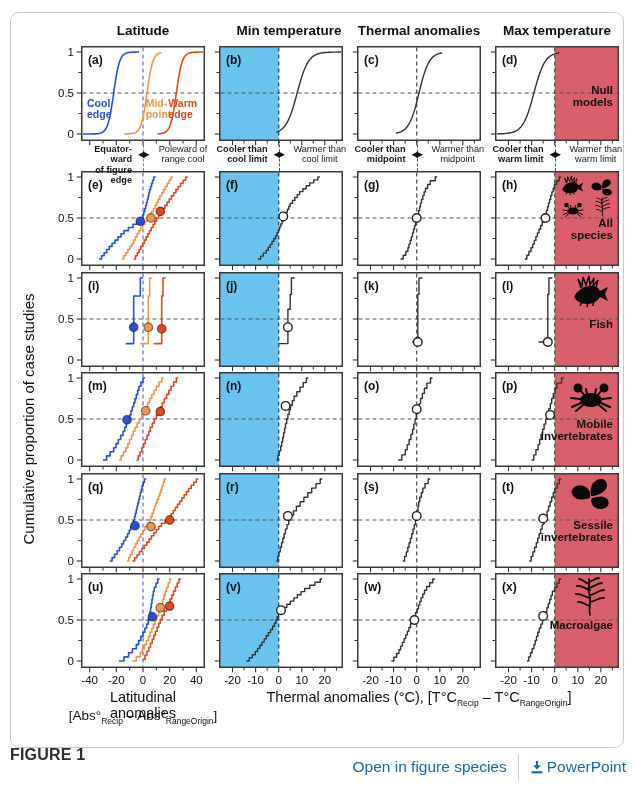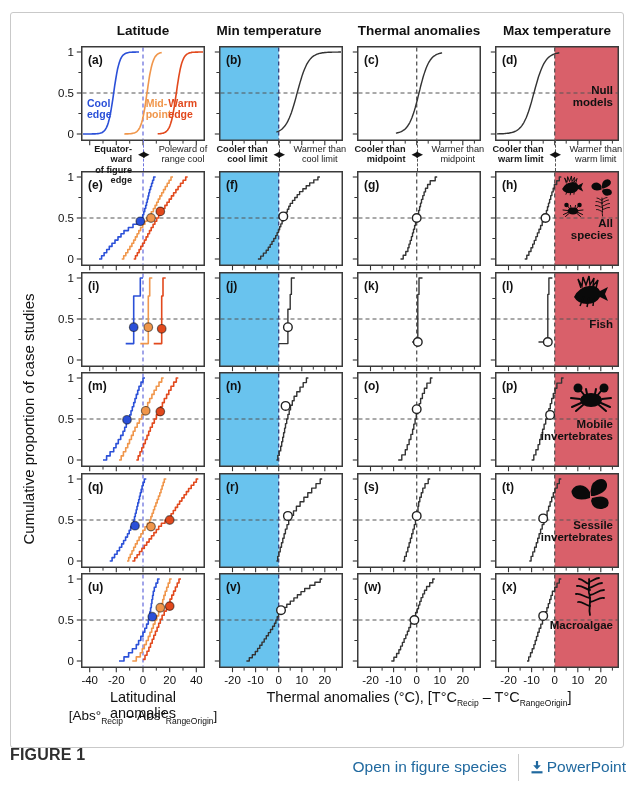--- a/index.html
+++ b/index.html
@@ -1,18 +1,18 @@
 <!DOCTYPE html>
 <html><head>
 <meta charset="utf-8">
 <style>
   html,body{margin:0;padding:0;background:#fff;}
   body{width:638px;height:788px;position:relative;font-family:"Liberation Sans",sans-serif;}
   .card{position:absolute;left:10px;top:12px;width:612px;height:734px;background:#fff;
-        border:1px solid #c9c9c9;border-radius:3px;}
+        border:1px solid #c9c9c9;border-radius:9px;}
   .hdr{position:absolute;top:10px;width:124px;text-align:center;font-weight:bold;
        font-size:13.5px;color:#111;white-space:nowrap;}
   .ylab{position:absolute;left:17px;top:406px;transform:translate(-50%,-50%) rotate(-90deg);
         font-size:15px;color:#111;white-space:nowrap;}
   .panel{position:absolute;overflow:visible;}
   .annot{position:absolute;top:129px;width:124px;height:28px;font-size:9.2px;line-height:1.13;color:#1a1a1a;}
   .annot .lt{position:absolute;left:-6px;top:2px;width:calc(var(--z) - 5px);text-align:right;font-weight:bold;}
   .annot .rt{position:absolute;left:calc(var(--z) + 10px);top:2px;right:-8px;text-align:center;}
   .annot span{display:block;}
   .annot .ar{position:absolute;left:var(--z);top:8px;transform:translateX(-50%);
@@ -25,21 +25,21 @@
   .fig-label{font-weight:bold;font-size:16px;color:#2e2e2e;letter-spacing:.2px;}
   .links{margin-left:auto;display:flex;align-items:center;gap:11px;}
   .link{font-size:15.5px;color:#20699f;text-decoration:none;cursor:pointer;display:flex;align-items:center;gap:3px;}
   .divider{width:1px;height:27px;background:#ccc;}
 </style>
 </head>
 <body>
 
 <div class="card">
   <div class="hdr" style="left:70px">Latitude</div>
-  <div class="hdr" style="left:196px">Min temperature</div>
+  <div class="hdr" style="left:216px">Min temperature</div>
   <div class="hdr" style="left:346px">Thermal anomalies</div>
   <div class="hdr" style="left:484px">Max temperature</div>
 
   <div class="ylab">Cumulative proportion of case studies</div>
 
   <div id="panel-grid">
       <svg class="panel" style="left:70px;top:33px" width="124" height="95" viewBox="0 0 124 95">
         <line x1="1.5" y1="47" x2="122.5" y2="47" stroke="#555" stroke-width="1" stroke-dasharray="4,3"></line>
         <line x1="62.0" y1="1.5" x2="62.0" y2="93.5" stroke="#6f74dd" stroke-width="1.3" stroke-dasharray="4,3"></line>
         <path d="M2.0,88.0L2.9,88.0L3.9,88.0L4.8,88.0L5.7,88.0L6.7,88.0L7.6,88.0L8.5,88.0L9.5,88.0L10.4,88.0L11.3,87.9L12.3,87.9L13.2,87.9L14.1,87.9L15.1,87.8L16.0,87.7L16.9,87.6L17.9,87.5L18.8,87.3L19.7,87.0L20.7,86.7L21.6,86.2L22.5,85.5L23.5,84.6L24.4,83.4L25.3,81.8L26.3,79.7L27.2,77.0L28.1,73.6L29.1,69.4L30.0,64.5L30.9,58.8L31.9,52.6L32.8,46.1L33.7,39.6L34.7,33.5L35.6,28.1L36.5,23.3L37.5,19.4L38.4,16.2L39.3,13.7L40.3,11.7L41.2,10.2L42.1,9.1L43.1,8.3L44.0,7.7L44.9,7.2L45.9,6.9L46.8,6.7L47.7,6.5L48.7,6.3L49.6,6.3L50.5,6.2L51.5,6.1L52.4,6.1L53.3,6.1L54.3,6.1L55.2,6.0L56.1,6.0L57.1,6.0L58.0,6.0" fill="none" stroke="#2b50d8" stroke-width="1.6" stroke-linejoin="round"></path>

